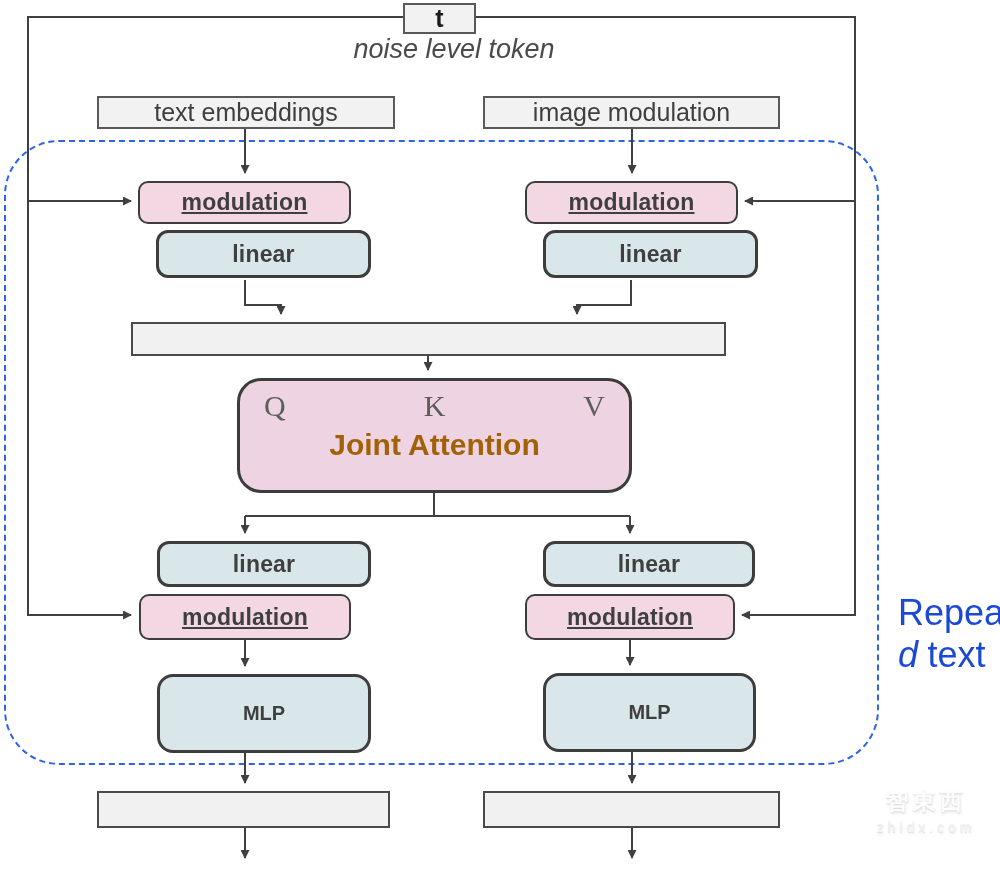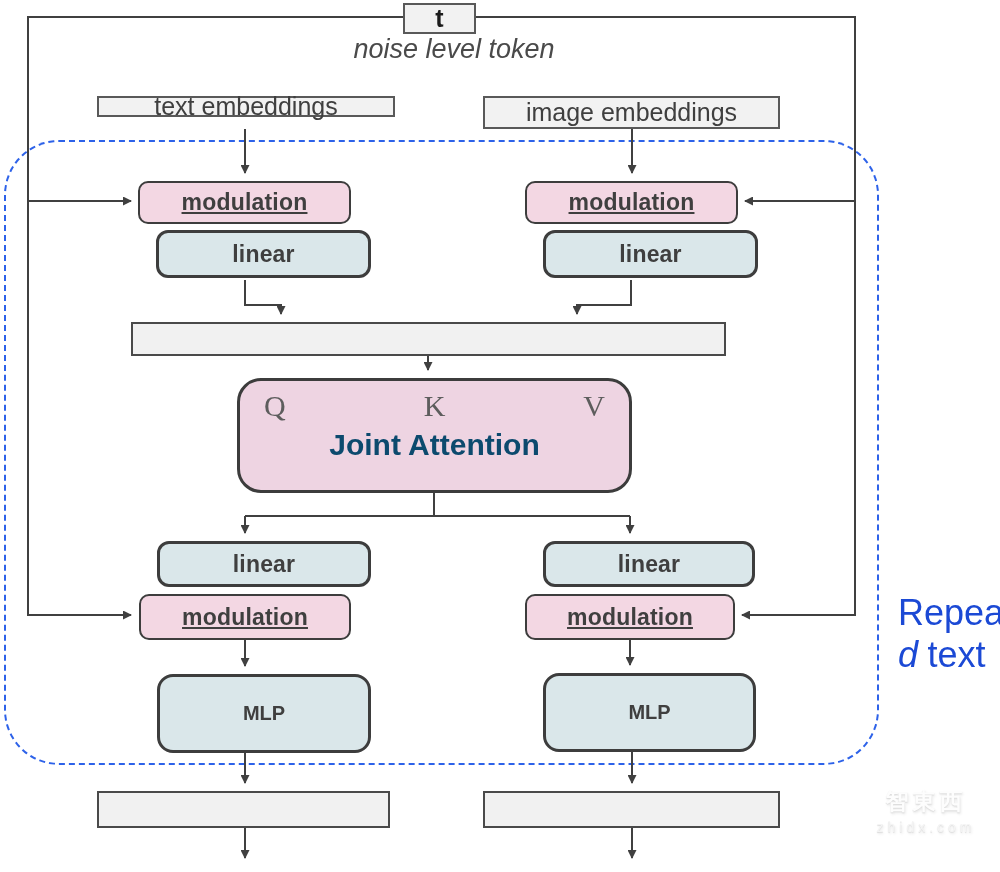--- a/index.html
+++ b/index.html
@@ -17,21 +17,21 @@
   .emb{font-size:25px;color:#3f3f3f;}
   .tbox{font-size:25px;font-weight:bold;color:#1c1c1c;}
   .caption{position:absolute;z-index:2;font-style:italic;font-size:27px;color:#4a4a4a;text-align:center;}
   .dashed-rect{position:absolute;z-index:0;border:2px dashed var(--dashBlue,#2d62e9);
        border-radius:55px;box-sizing:border-box;}
   .midbar,.botbar{position:absolute;z-index:2;background:#f1f1f1;border:2px solid #4a4a4a;box-sizing:border-box;}
   .ja{position:absolute;z-index:2;background:var(--jaPink,#eed4e2);border:3px solid #3c3c3c;
       border-radius:24px;box-sizing:border-box;}
   .ja-qkv{display:flex;justify-content:space-between;padding:8px 24px 0 24px;
       font-family:"Liberation Serif", serif;font-size:30px;color:#5d5d5d;}
-  .ja-title{text-align:center;font-size:30px;font-weight:bold;color:#0c4a6e;margin-top:5px;}
+  .ja-title{text-align:center;font-size:30px;font-weight:bold;color:#a16207;margin-top:5px;}
   .mlp-label{font-size:20px;font-weight:bold;}
   .note{position:absolute;z-index:2;color:var(--noteBlue,#1b49d5);font-size:36px;line-height:1.18;}
   .note .it{font-style:italic;}
   .note .sp{margin-left:.26em;}
   .watermark{position:absolute;z-index:3;text-align:center;color:#fdfdfd;
       text-shadow:0 1px 1px #dcdcdc, 1px 2px 3px #e6e6e6;}
   .wm-logo{font-size:23px;font-weight:bold;letter-spacing:4px;}
   .wm-domain{font-size:14px;letter-spacing:4px;margin-top:2px;color:#f4f4f4;}
 </style>
 </head>
@@ -68,25 +68,25 @@
     </g>
   </svg>
 
   <div class="dashed-rect" style="left:4px;top:140px;width:875px;height:625px;"></div>
 
   <div class="box gray tbox" style="left:403px;top:3px;width:73px;height:31px;">
     <span>t</span>
   </div>
   <div class="caption" style="left:314px;top:34px;width:280px;">noise level token</div>
 
-  <div class="box gray emb" style="left:97px;top:96px;width:298px;height:21px;">
+  <div class="box gray emb" style="left:97px;top:96px;width:298px;height:33px;">
     <span>text embeddings</span>
   </div>
   <div class="box gray emb" style="left:483px;top:96px;width:297px;height:33px;">
-    <span>image embeddings</span>
+    <span>image modulation</span>
   </div>
 
   <div class="box pink small-label" style="left:138px;top:181px;width:213px;height:43px;">
     <span>modulation</span>
   </div>
   <div class="box teal small-label" style="left:137px;top:230px;width:215px;height:48px;">
     <span>linear</span>
   </div>
 
   <div class="box pink small-label" style="left:525px;top:181px;width:213px;height:43px;">

